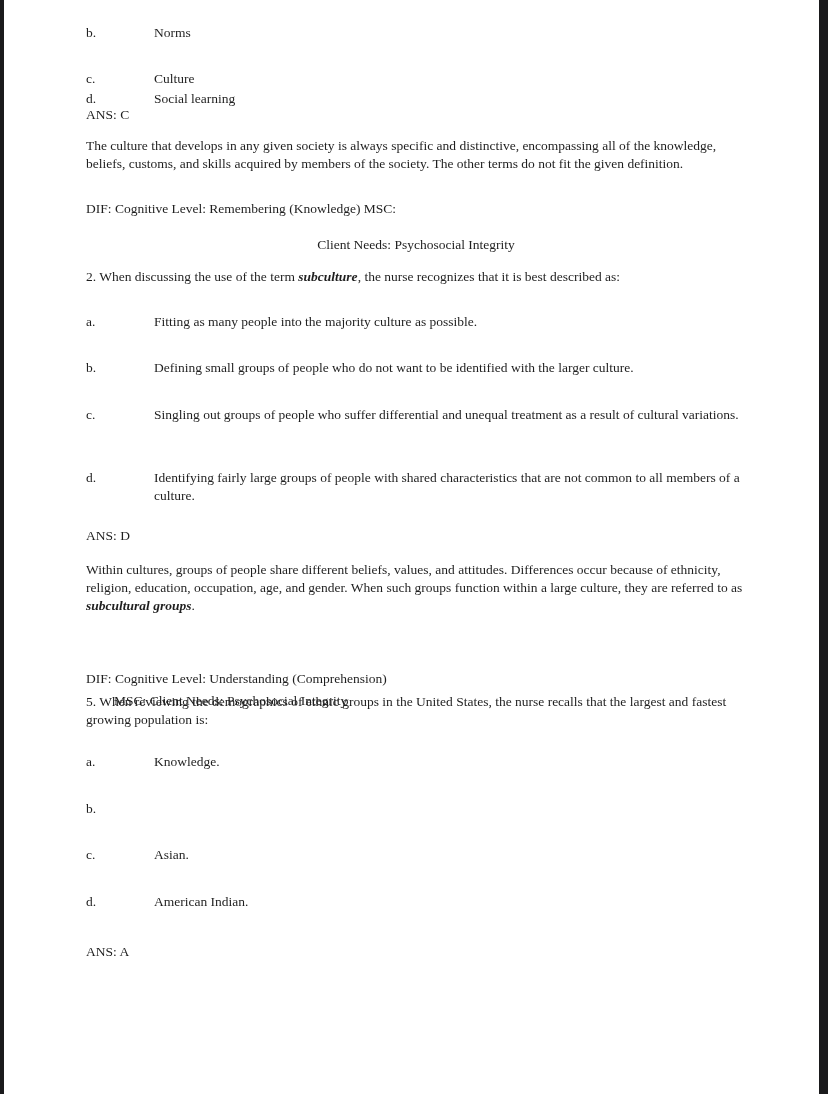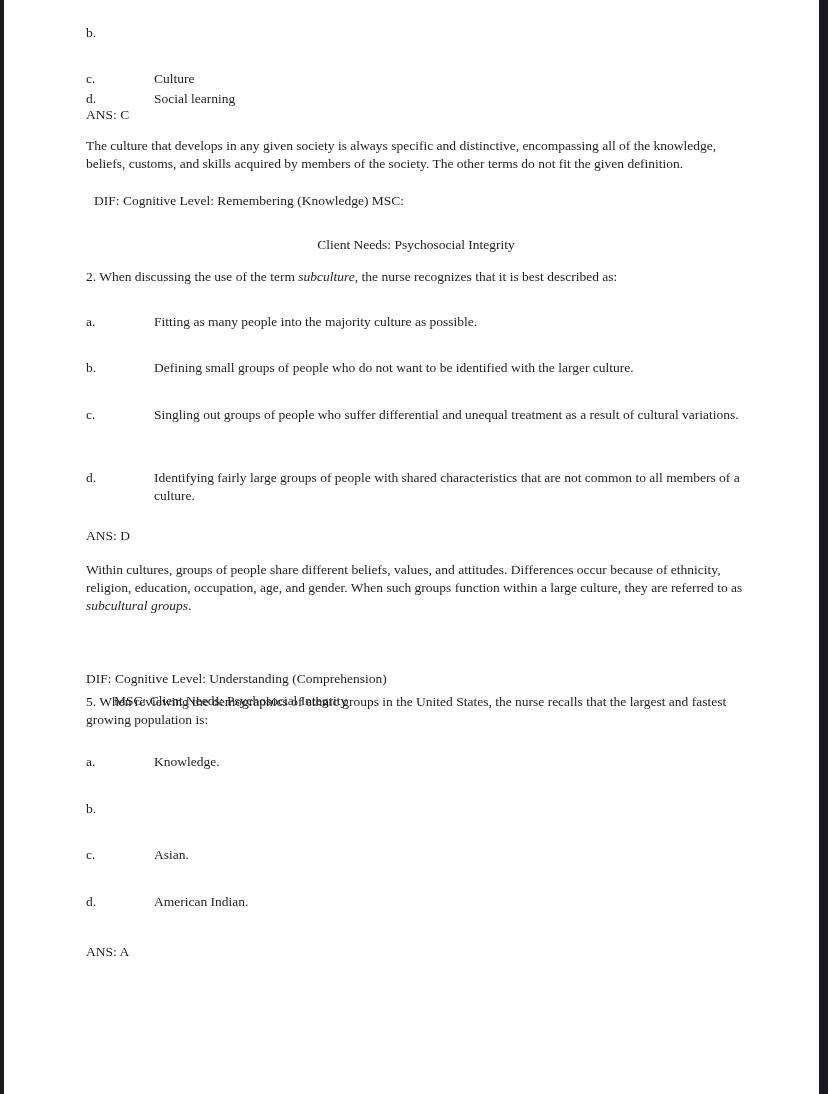--- a/index.html
+++ b/index.html
@@ -22,48 +22,49 @@
     top: 0;
     width: 660px;
     height: 100%;
     font-size: 13.5px;
     line-height: 18px;
   }
   .block { position: absolute; left: 0; width: 100%; }
   .opt-row { display: flex; }
   .opt-label { width: 68px; flex: 0 0 68px; }
   .opt-text { flex: 1 1 auto; }
-  .italic { font-style: italic; }
+  .italic { font-style: italic; font-weight: bold; }
 </style>
 </head>
 <body>
 
 <div class="page">
   <div class="edge edge-left"></div>
   <div class="edge edge-right"></div>
 
   <div class="content">
 
     <div class="block opt-row" style="top:24px;">
       <span class="opt-label">b.</span>
+      <span class="opt-text">Norms</span>
     </div>
     <div class="block opt-row" style="top:70px;">
       <span class="opt-label">c.</span>
       <span class="opt-text">Culture</span>
     </div>
     <div class="block opt-row" style="top:90px;">
       <span class="opt-label">d.</span>
       <span class="opt-text">Social learning</span>
     </div>
 
     <div class="block" style="top:106px;">ANS: C</div>
 
     <div class="block" style="top:137px;">The culture that develops in any given society is always specific and distinctive, encompassing all of the knowledge, beliefs, customs, and skills acquired by members of the society. The other terms do not fit the given definition.</div>
 
-    <div class="block" style="top:192px;margin-left:8px;">DIF: Cognitive Level: Remembering (Knowledge) MSC:</div>
+    <div class="block" style="top:200px;">DIF: Cognitive Level: Remembering (Knowledge) MSC:</div>
 
     <div class="block" style="top:236px;text-align:center;">Client Needs: Psychosocial Integrity</div>
 
     <div class="block" style="top:268px;"><span>2. When discussing the use of the term </span><span class="italic">subculture</span><span>, the nurse recognizes that it is best described as:</span></div>
 
     <div class="block opt-row" style="top:313px;">
       <span class="opt-label">a.</span>
       <span class="opt-text">Fitting as many people into the majority culture as possible.</span>
     </div>
     <div class="block opt-row" style="top:359px;">

